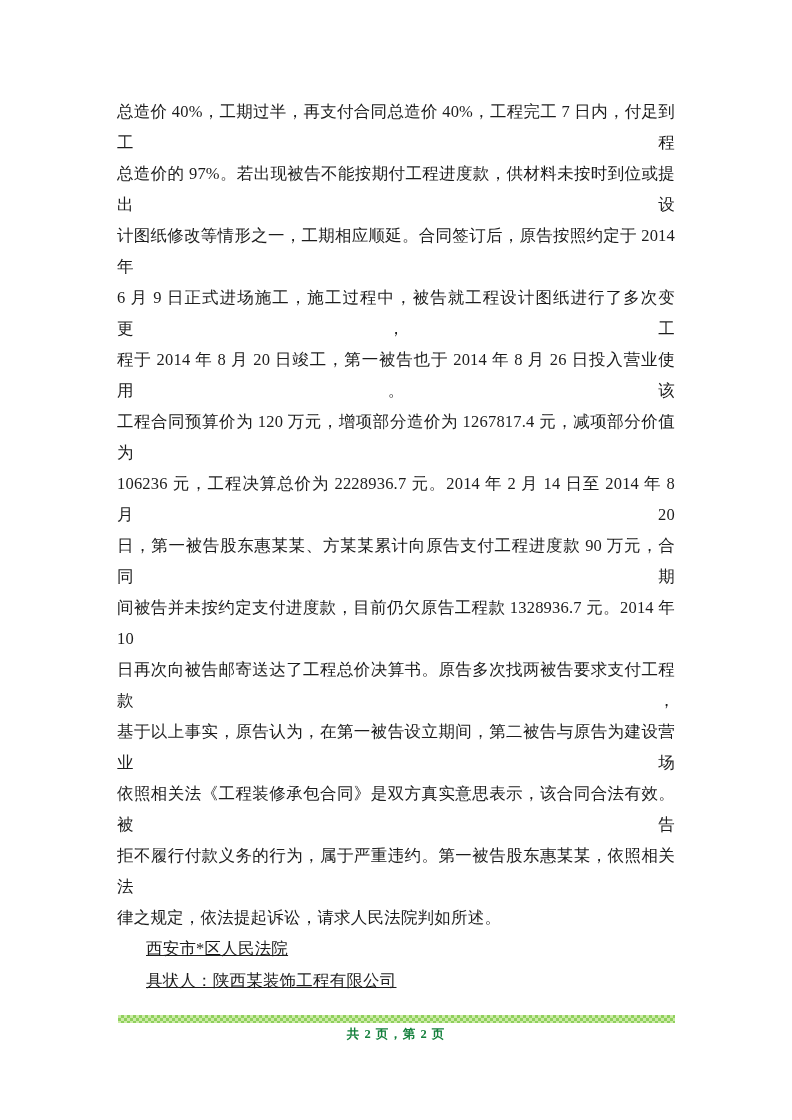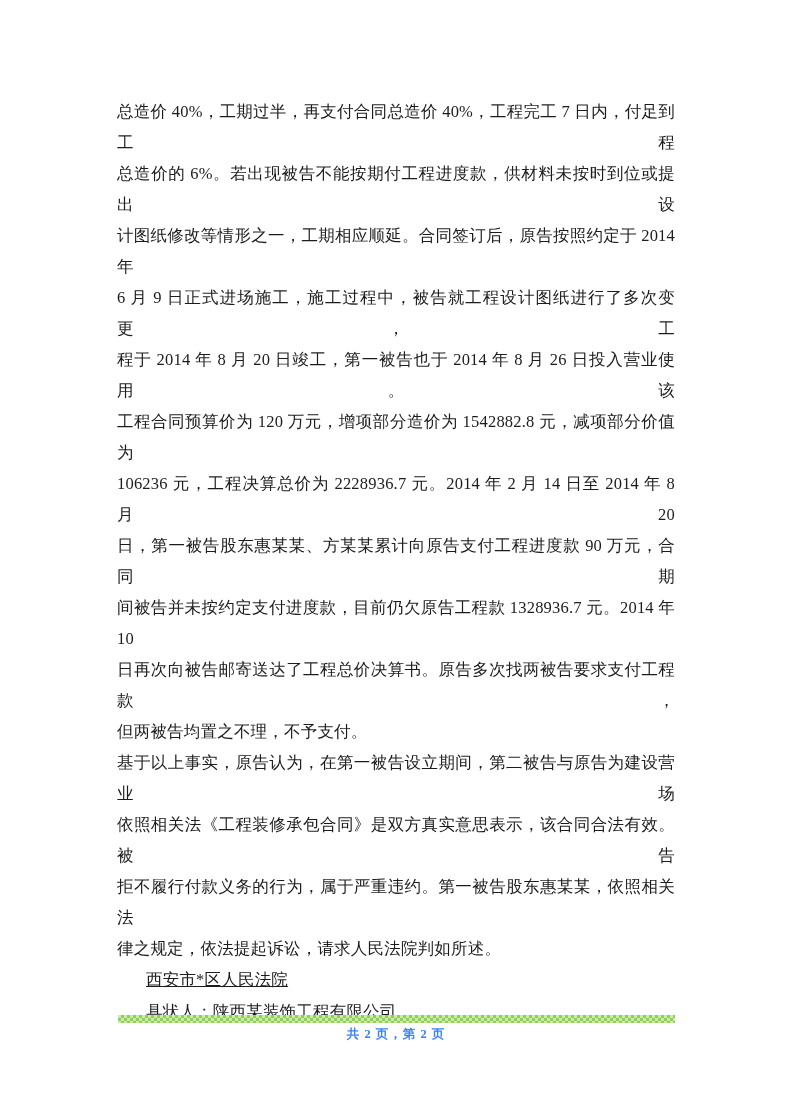--- a/index.html
+++ b/index.html
@@ -56,41 +56,40 @@
     background-size: 6px 6px;
   }
   .footer-text {
     position: absolute;
     left: 0;
     top: 1026px;
     width: 792px;
     text-align: center;
     font-size: 12.5px;
     font-weight: bold;
-    color: #3b82f6;
+    color: #15803d;
     letter-spacing: 1px;
   }
 </style>
 </head>
 <body>
 
 <div class="page">
 
   <div class="content">
       <div class="line justify">总造价 40%，工期过半，再支付合同总造价 40%，工程完工 7 日内，付足到工程</div>
-      <div class="line justify">总造价的 6%。若出现被告不能按期付工程进度款，供材料未按时到位或提出设</div>
+      <div class="line justify">总造价的 97%。若出现被告不能按期付工程进度款，供材料未按时到位或提出设</div>
       <div class="line justify">计图纸修改等情形之一，工期相应顺延。合同签订后，原告按照约定于 2014 年</div>
       <div class="line justify">6 月 9 日正式进场施工，施工过程中，被告就工程设计图纸进行了多次变更，工</div>
       <div class="line justify">程于 2014 年 8 月 20 日竣工，第一被告也于 2014 年 8 月 26 日投入营业使用。该</div>
-      <div class="line justify">工程合同预算价为 120 万元，增项部分造价为 1542882.8 元，减项部分价值为</div>
+      <div class="line justify">工程合同预算价为 120 万元，增项部分造价为 1267817.4 元，减项部分价值为</div>
       <div class="line justify">106236 元，工程决算总价为 2228936.7 元。2014 年 2 月 14 日至 2014 年 8 月 20</div>
       <div class="line justify">日，第一被告股东惠某某、方某某累计向原告支付工程进度款 90 万元，合同期</div>
       <div class="line justify">间被告并未按约定支付进度款，目前仍欠原告工程款 1328936.7 元。2014 年 10</div>
       <div class="line justify">日再次向被告邮寄送达了工程总价决算书。原告多次找两被告要求支付工程款，</div>
-      <div class="line">但两被告均置之不理，不予支付。</div>
       <div class="line justify">基于以上事实，原告认为，在第一被告设立期间，第二被告与原告为建设营业场</div>
       <div class="line justify">依照相关法《工程装修承包合同》是双方真实意思表示，该合同合法有效。被告</div>
       <div class="line justify">拒不履行付款义务的行为，属于严重违约。第一被告股东惠某某，依照相关法</div>
       <div class="line">律之规定，依法提起诉讼，请求人民法院判如所述。</div>
       <div class="line indent closing">西安市*区人民法院</div>
       <div class="line indent closing">具状人：陕西某装饰工程有限公司</div>
     </div>
 
   <div class="footer-bar"></div>
 

